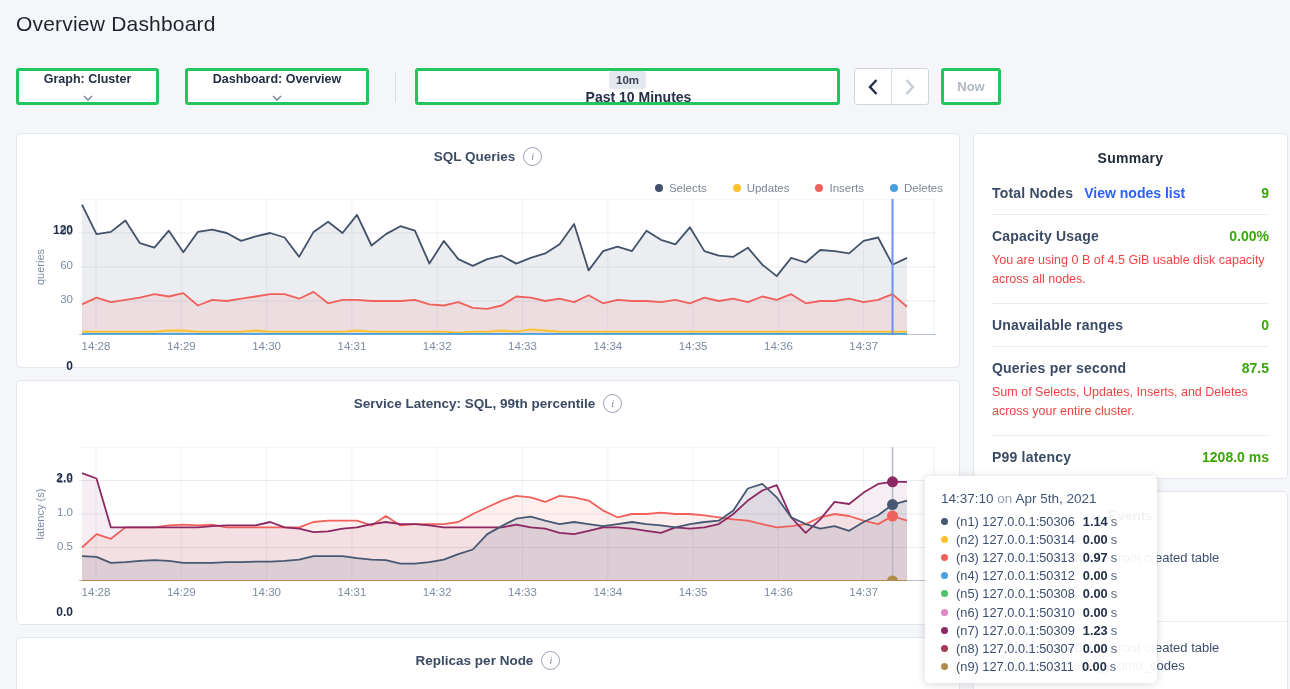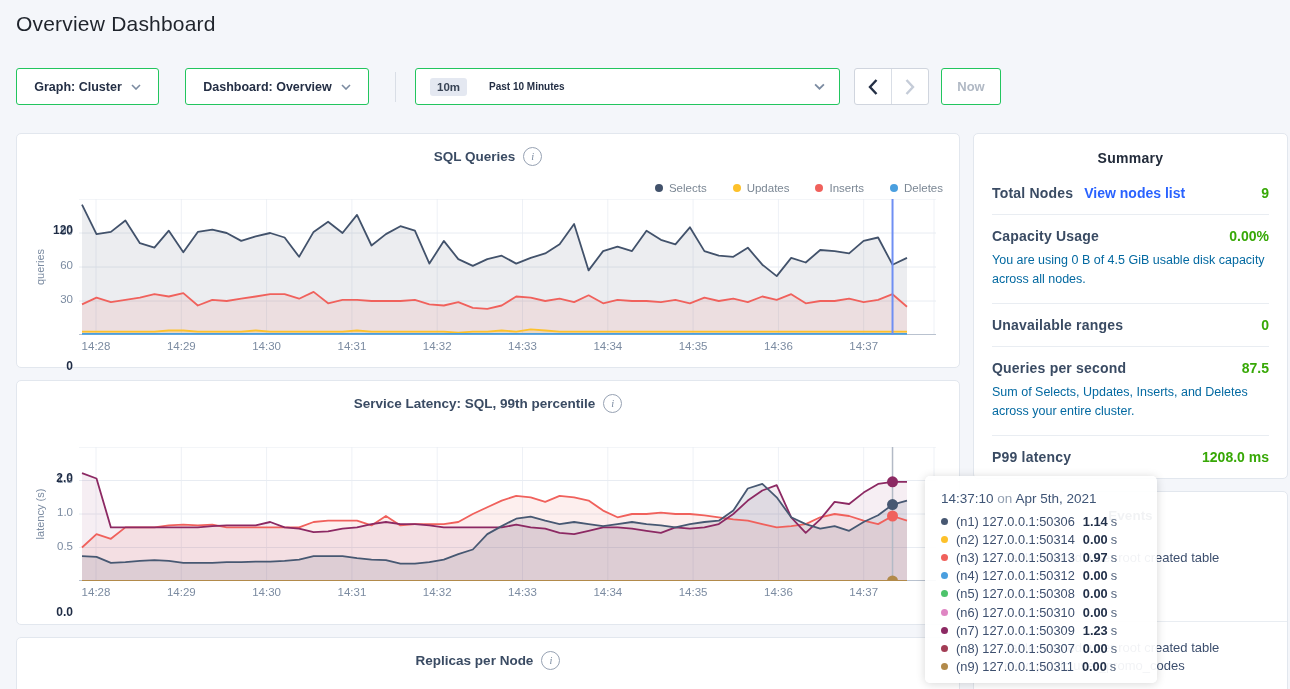--- a/index.html
+++ b/index.html
@@ -1,27 +1,27 @@
 <!DOCTYPE html>
 <html><head>
 <meta charset="utf-8">
 <style>
   html,body{margin:0;padding:0;width:1290px;height:689px;overflow:hidden;
     background:#f4f6fa;font-family:"Liberation Sans",sans-serif;color:#242f45;position:relative;}
   h1{position:absolute;left:16px;top:12px;margin:0;font-size:21px;font-weight:500;color:#1f242c;letter-spacing:.2px;}
   
   .controls{position:absolute;left:16px;top:68px;height:37px;display:flex;align-items:center;}
-  .btn{background:#fff;border:1px solid #22c55e;border-radius:3px;height:37px;box-sizing:border-box;
-    display:flex;align-items:center;justify-content:center;font-weight:700;font-size:12.5px;color:#242f45;cursor:pointer;}
+  .btn{background:#fff;border:3px solid #22c55e;border-radius:3px;height:37px;box-sizing:border-box;
+    display:flex;align-items:center;justify-content:center;font-weight:700;font-size:12.5px;color:#242f45;cursor:pointer;flex-direction:column;}
   .dd-graph{width:143px;gap:9px;}
   .dd-dash{width:184px;margin-left:26px;gap:9px;}
   .vdivider{width:1px;height:30px;background:#d9dee6;margin-left:26px;}
   .time-picker{width:425px;margin-left:19px;justify-content:flex-start;padding:0 14px;}
   .time-badge{background:#e4e8f1;border-radius:3px;padding:3px 7px;font-size:11.5px;font-weight:700;color:#394455;}
-  .time-label{margin-left:22px;font-size:10px;}
+  .time-label{margin-left:22px;font-size:14px;}
   .time-picker .chev{margin-left:auto;}
   .arrow-group{display:flex;margin-left:14px;border:1px solid #d0d5de;border-radius:3px;background:#fff;height:37px;box-sizing:border-box;}
   .arrow-cell{width:36px;display:flex;align-items:center;justify-content:center;cursor:pointer;}
   .arrow-cell+.arrow-cell{border-left:1px solid #d9dee6;}
   .btn-now{width:60px;margin-left:12px;color:#b0b8c4;font-size:13px;}
   
   .panel{position:absolute;background:#fff;border:1px solid #e2e7ee;border-radius:5px;box-sizing:border-box;}
   #panel-sql{left:16px;top:133px;width:944px;height:235px;}
   #panel-lat{left:16px;top:380px;width:944px;height:245px;}
   #panel-rep{left:16px;top:637px;width:944px;height:120px;}
@@ -44,21 +44,21 @@
     writing-mode:vertical-rl;font-size:11px;color:#7b8ba1;}
   
   .summary-title{margin:16px 0 6px;text-align:center;font-size:14px;font-weight:700;color:#222b3a;letter-spacing:.3px;}
   .summary-rows{padding:0 18px;}
   .srow{padding:13px 0;}
   .srow+.srow{border-top:1px solid #e9edf2;}
   .srow-top{display:flex;align-items:baseline;}
   .slabel{font-size:14px;font-weight:700;color:#3a4b63;letter-spacing:.2px;}
   .slink{font-size:14px;font-weight:700;margin-left:11px;text-decoration:none;cursor:pointer;}
   .sval{margin-left:auto;font-size:14px;font-weight:700;}
-  .ssub{margin-top:7px;font-size:12.5px;color:#0369a1;line-height:1.55;}
+  .ssub{margin-top:7px;font-size:12.5px;color:#ef4444;line-height:1.55;}
   
   .ev-title{margin-top:16px;text-align:center;font-size:13.5px;font-weight:700;color:#3a4b63;}
   .ev-items{margin-top:26px;padding:0 10px 0 30px;}
   .ev-item{font-size:13px;color:#3d4f6e;line-height:18px;cursor:pointer;}
   .ev-item.first{min-height:72px;}
   .ev-div{border-top:1px solid #e9edf2;margin:0 -10px 0 -30px;padding:0;}
   .ev-item.second{padding-top:17px;}
   
   .tooltip{position:absolute;left:925px;top:476px;width:232px;height:207px;z-index:20;
     background:rgba(255,255,255,.93);border-radius:5px;box-shadow:0 1px 10px rgba(0,0,0,.16);

